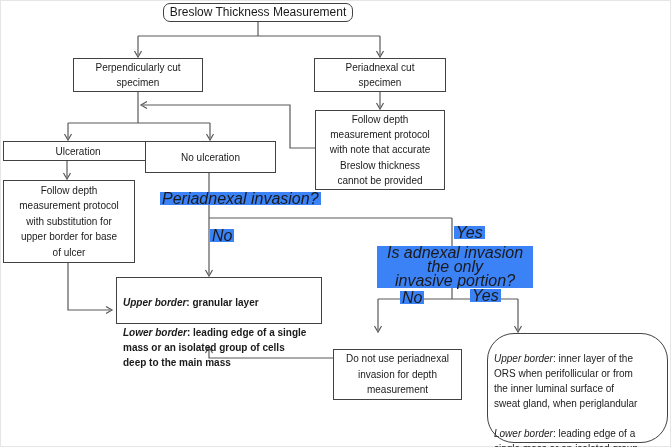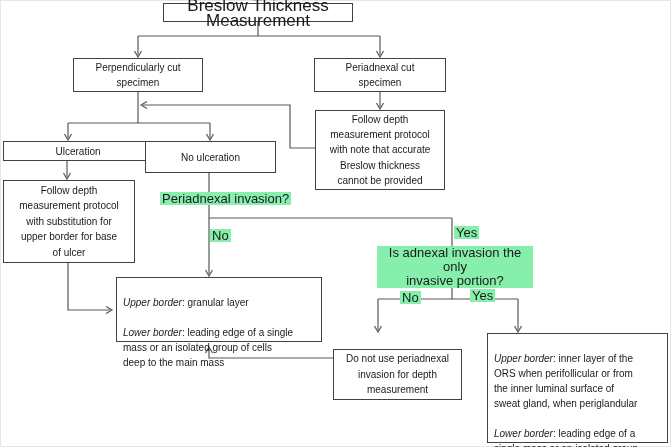--- a/index.html
+++ b/index.html
@@ -33,37 +33,38 @@
     align-items: center;
     justify-content: center;
     text-align: center;
   }
   .box.leftalign {
     text-align: left;
     padding: 2px 4px 0 6px;
   }
   .lbl {
     position: absolute;
-    font-size: 13px;
+    font-size: 16px;
     line-height: 13px;
-    background: #86efac;
+    font-style: italic;
+    background: #3b82f6;
     padding: 0 2px;
     z-index: 3;
     white-space: pre-line;
   }
-  .b-title    { left: 163px; top: 3px;   width: 190px; height: 19px; font-size: 17px; }
+  .b-title    { left: 163px; top: 3px;   width: 190px; height: 19px; font-size: 12px; border-radius: 7px; }
   .b-perp     { left: 73px;  top: 58px;  width: 130px; height: 34px; }
   .b-tang     { left: 314px; top: 58px;  width: 132px; height: 34px; }
   .b-note     { left: 315px; top: 110px; width: 130px; height: 80px; line-height: 15.2px; }
   .b-ulc      { left: 3px;   top: 141px; width: 150px; height: 20px; }
   .b-noulc    { left: 145px; top: 141px; width: 131px; height: 32px; }
   .b-ulcproto { left: 3px;   top: 180px; width: 132px; height: 83px; line-height: 15.5px; }
-  .b-std      { left: 116px; top: 277px; width: 206px; height: 65px; }
+  .b-std      { left: 116px; top: 277px; width: 206px; height: 47px; font-weight: bold; }
   .b-dnu      { left: 333px; top: 333px; width: 129px; height: 51px; line-height: 15.5px; margin-top: 16px; }
-  .b-adx      { left: 487px; top: 333px; width: 181px; height: 110px; }
+  .b-adx      { left: 487px; top: 333px; width: 181px; height: 110px; border-radius: 27px; }
   .lbl-periadnexal { left: 160px; top: 192px; }
   .lbl-no1         { left: 210px; top: 229px; }
   .lbl-yes1        { left: 454px; top: 226px; }
   .lbl-adnexalq    { left: 377px; top: 246px; width: 152px; text-align: center; line-height: 14px; }
   .lbl-no2         { left: 400px; top: 291px; }
   .lbl-yes2        { left: 470px; top: 289px; }
   svg path, svg polyline { stroke: #595959; stroke-width: 1.2; fill: none; }
 </style>
 </head>
 <body>

